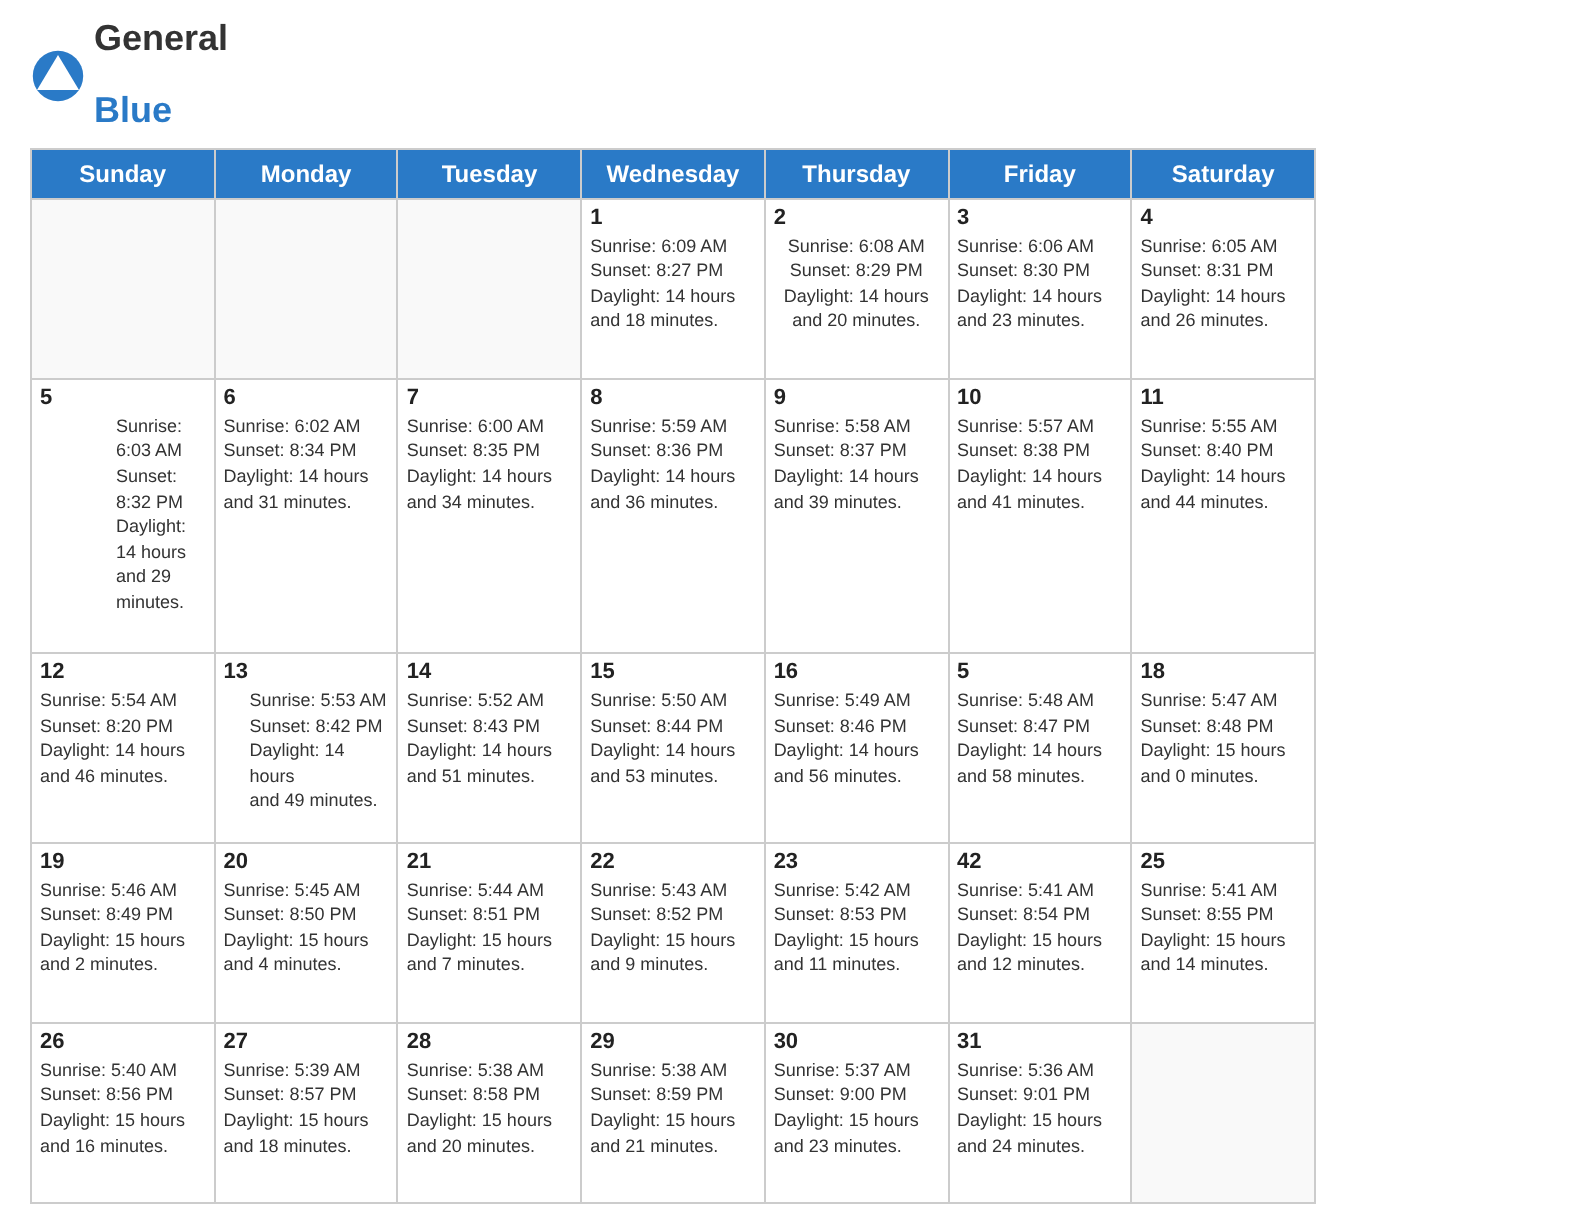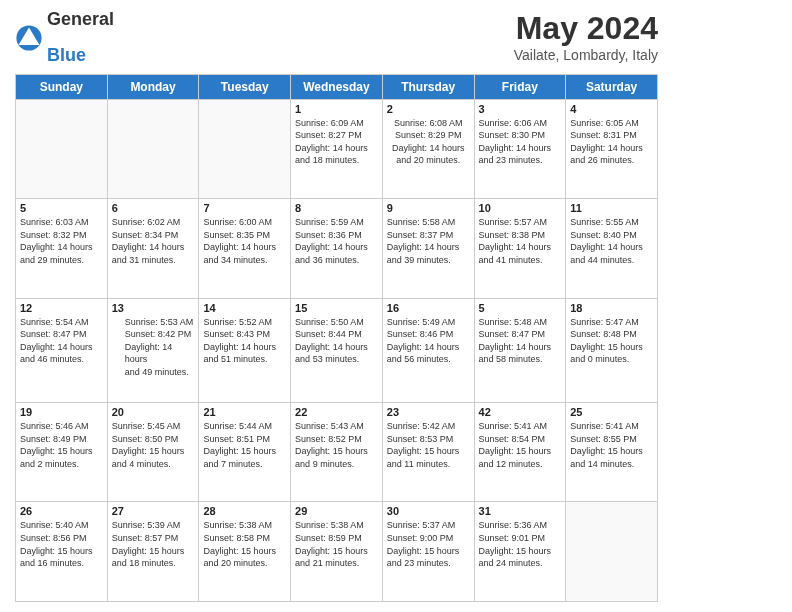--- a/index.html
+++ b/index.html
@@ -106,24 +106,20 @@
     <div class="logo">
       <svg class="logo-icon" viewBox="0 0 40 40">
         <circle cx="20" cy="20" r="18" fill="#2a7ac7"></circle>
         <polygon points="20,5 35,30 5,30" fill="white"></polygon>
       </svg>
       <div class="logo-text">
         <span class="logo-general">General</span>
         <span class="logo-blue">Blue</span>
       </div>
     </div>
-    <div class="title-section">
-      <div class="month-title">May 2024</div>
-      <div class="location">Vailate, Lombardy, Italy</div>
-    </div>
   </div>
 
   <table class="calendar">
     <thead>
       <tr>
       <th>Sunday</th>
           <th>Monday</th>
           <th>Tuesday</th>
           <th>Wednesday</th>
           <th>Thursday</th>
@@ -161,21 +157,21 @@
             <div class="day-num">4</div>
             <div class="day-info" style="white-space: pre-line;">Sunrise: 6:05 AM
 Sunset: 8:31 PM
 Daylight: 14 hours
 and 26 minutes.</div>
           </td>
         </tr>
         <tr>
           <td>
             <div class="day-num">5</div>
-            <div class="day-info" style="white-space: pre-line;">Sunrise: 6:03 AM
+            <div class="day-info" style="white-space: pre-line; margin-left: 38px;">Sunrise: 6:03 AM
 Sunset: 8:32 PM
 Daylight: 14 hours
 and 29 minutes.</div>
           </td>
           <td>
             <div class="day-num">6</div>
             <div class="day-info" style="white-space: pre-line;">Sunrise: 6:02 AM
 Sunset: 8:34 PM
 Daylight: 14 hours
 and 31 minutes.</div>
@@ -213,21 +209,21 @@
             <div class="day-info" style="white-space: pre-line;">Sunrise: 5:55 AM
 Sunset: 8:40 PM
 Daylight: 14 hours
 and 44 minutes.</div>
           </td>
         </tr>
         <tr>
           <td>
             <div class="day-num">12</div>
             <div class="day-info" style="white-space: pre-line;">Sunrise: 5:54 AM
-Sunset: 8:47 PM
+Sunset: 8:20 PM
 Daylight: 14 hours
 and 46 minutes.</div>
           </td>
           <td>
             <div class="day-num">13</div>
             <div class="day-info" style="white-space: pre-line; margin-left: 13px;">Sunrise: 5:53 AM
 Sunset: 8:42 PM
 Daylight: 14 hours
 and 49 minutes.</div>
           </td>

